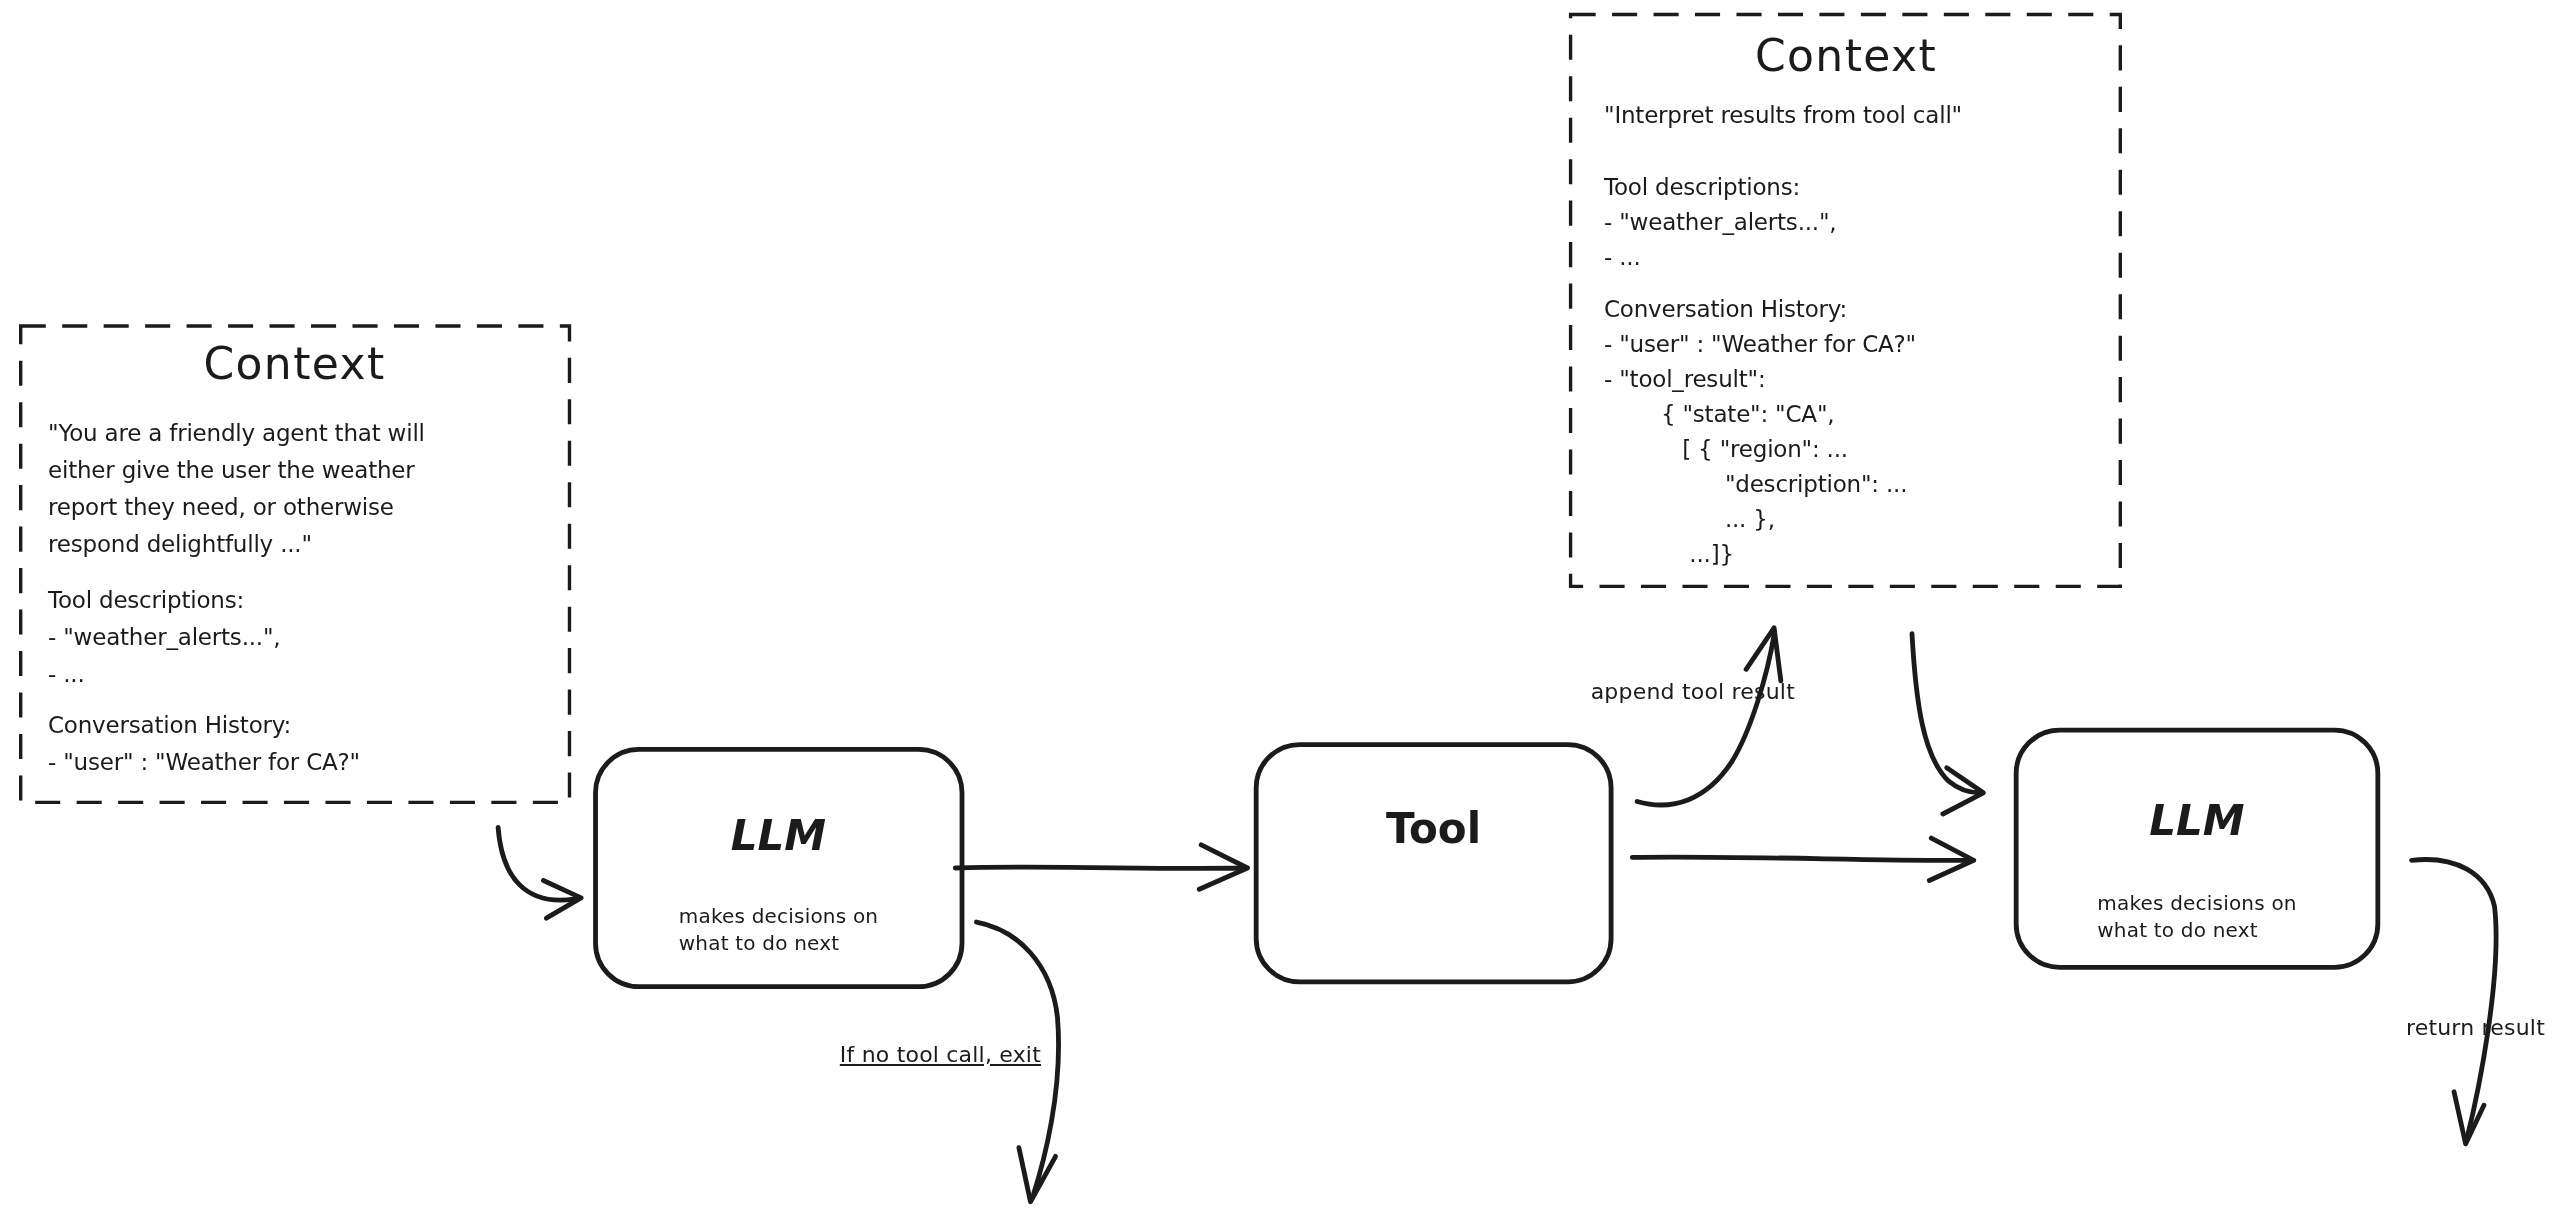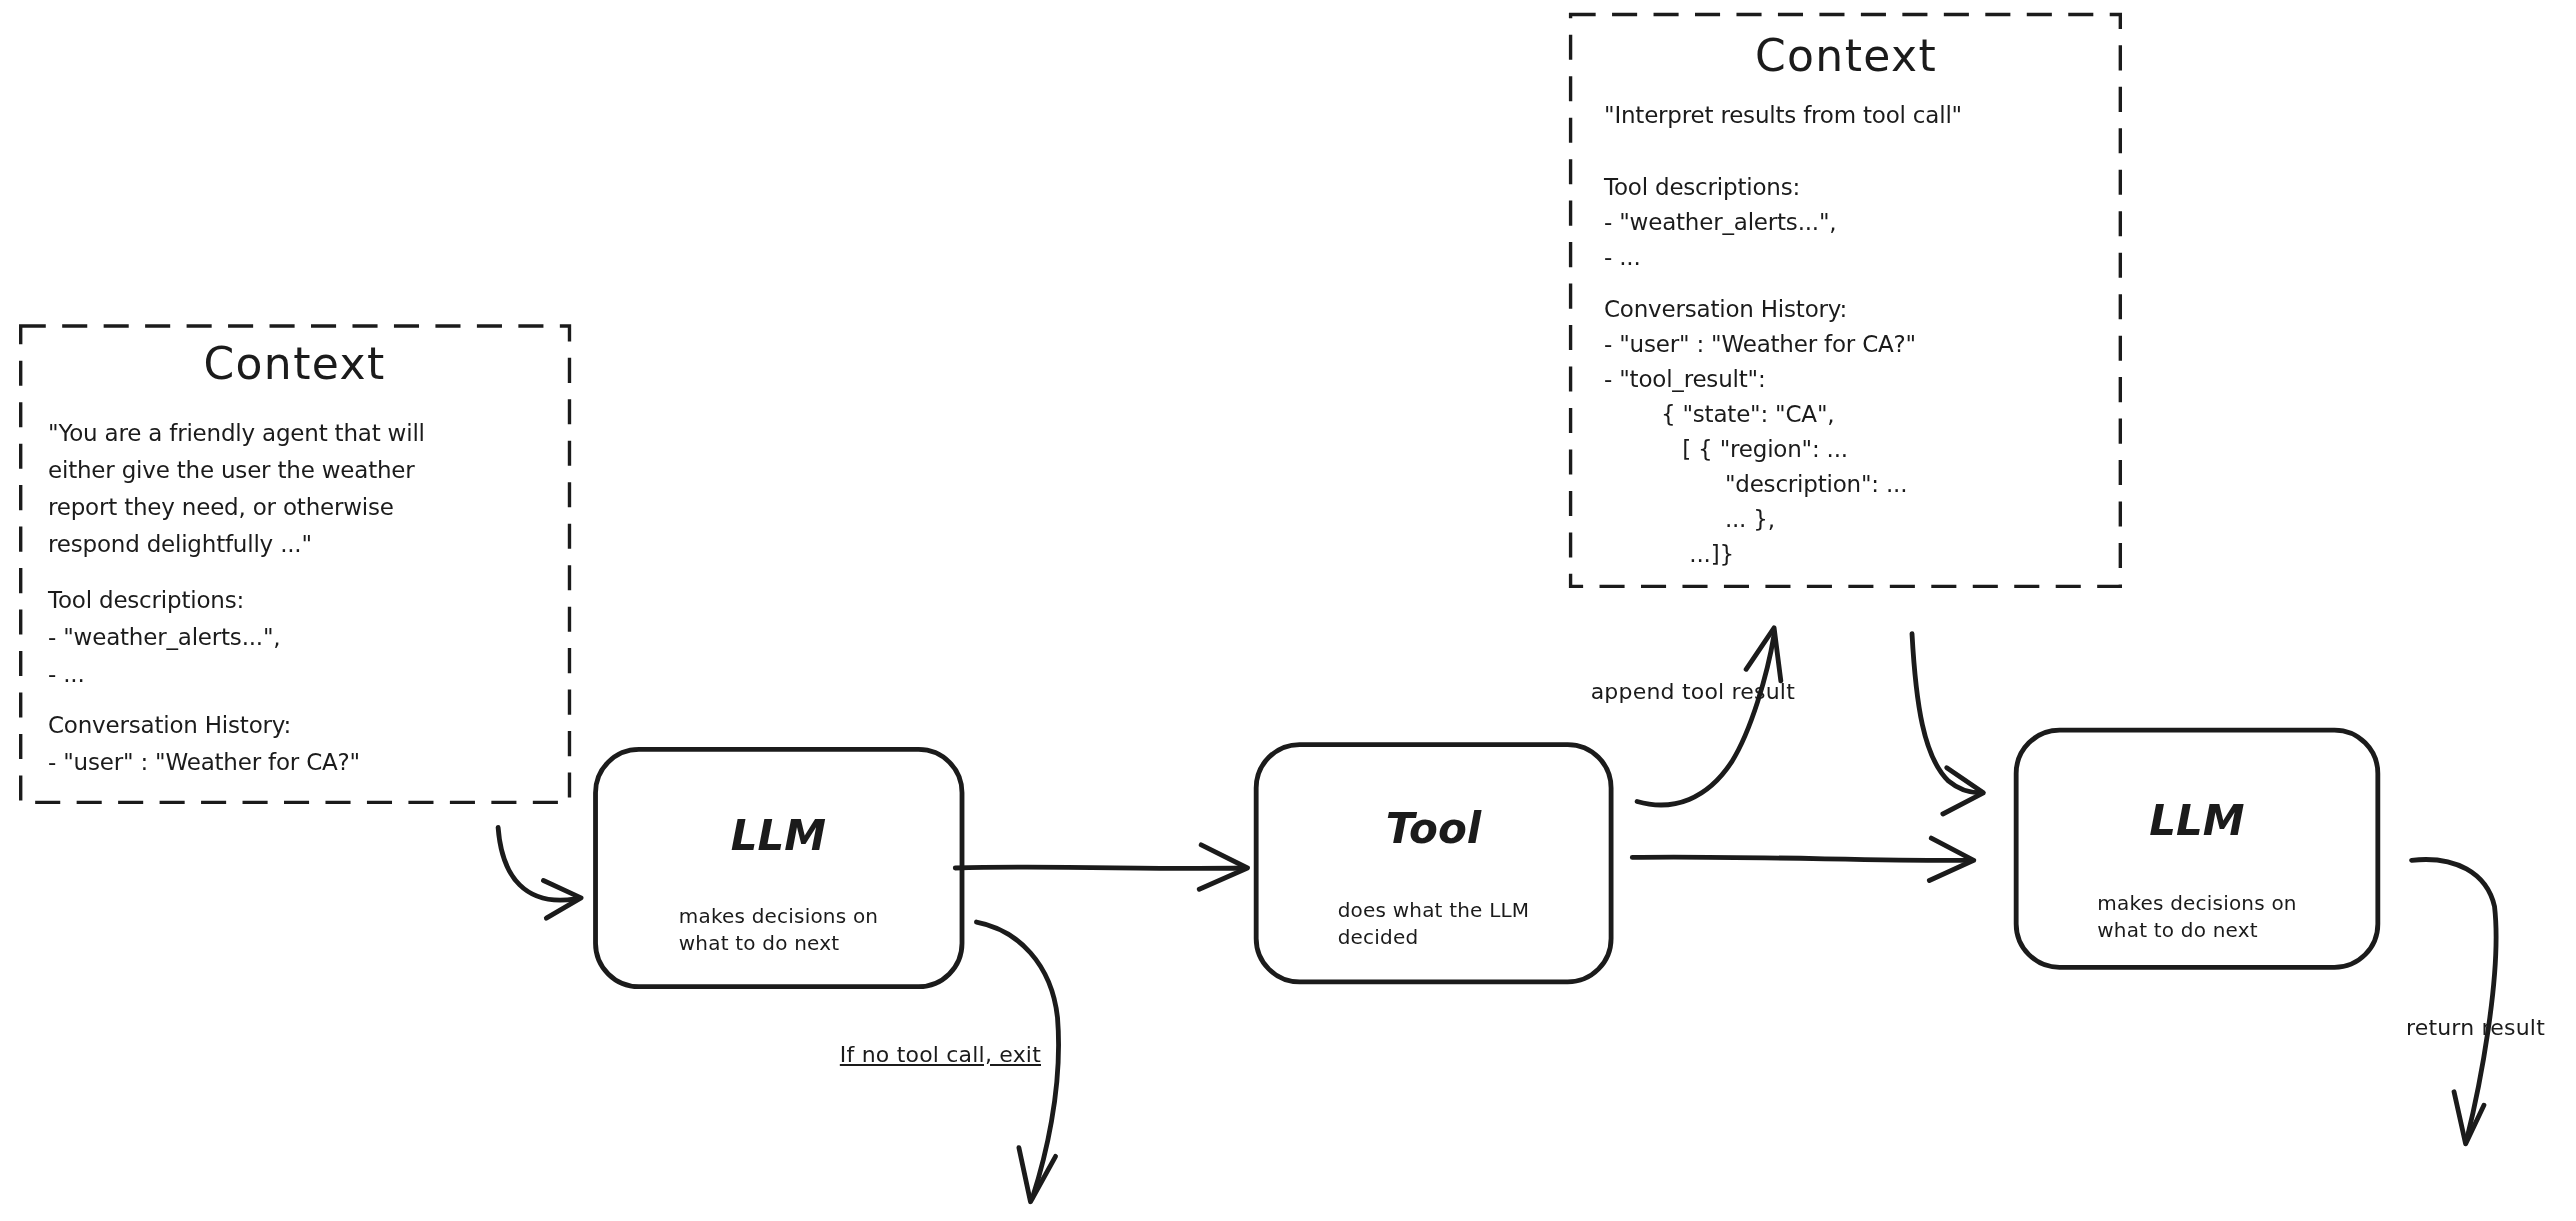--- a/index.html
+++ b/index.html
@@ -23,21 +23,21 @@
     white-space: pre;
   }
   #ctx1-body p { line-height: 37px; }
   #ctx2-body p { line-height: 35px; }
   #ctx1-body p.para-gap-lg { margin-bottom: 19.3px; }
   #ctx1-body p.para-gap-sm { margin-bottom: 13.5px; }
   #ctx2-body p.para-gap-lg { margin-bottom: 37px; }
   #ctx2-body p.para-gap-sm { margin-bottom: 17.4px; }
   .node-title {
     font-size: 42px; font-weight: bold; line-height: 1.15;
-    text-align: center; white-space: pre; font-style: italic;
+    text-align: center; white-space: pre;
   }
   .node-title.slant { font-style: italic; }
   .node-sub { text-align: center; }
   .node-sub span {
     display: inline-block; text-align: left; white-space: pre;
     font-size: 20px; line-height: 27px; letter-spacing: 0.2px;
   }
   .edge-label {
     font-size: 22px; text-align: right; white-space: pre; letter-spacing: 0.2px;
   }
@@ -131,24 +131,20 @@
             ...]}</p>
   </div>
 
   <div class="abs node-title slant" id="llm1-title">LLM</div>
   <div class="abs node-sub" id="llm1-sub">
     <span>makes decisions on
 what to do next</span>
   </div>
 
   <div class="abs node-title" id="tool-title">Tool</div>
-  <div class="abs node-sub" id="tool-sub">
-    <span>does what the LLM
-decided</span>
-  </div>
 
   <div class="abs node-title slant" id="llm2-title">LLM</div>
   <div class="abs node-sub" id="llm2-sub">
     <span>makes decisions on
 what to do next</span>
   </div>
 
   <div class="abs edge-label" id="label-append">append tool result</div>
   <div class="abs edge-label" id="label-exit">If no tool call, exit</div>
   <div class="abs edge-label" id="label-return">return result</div>

